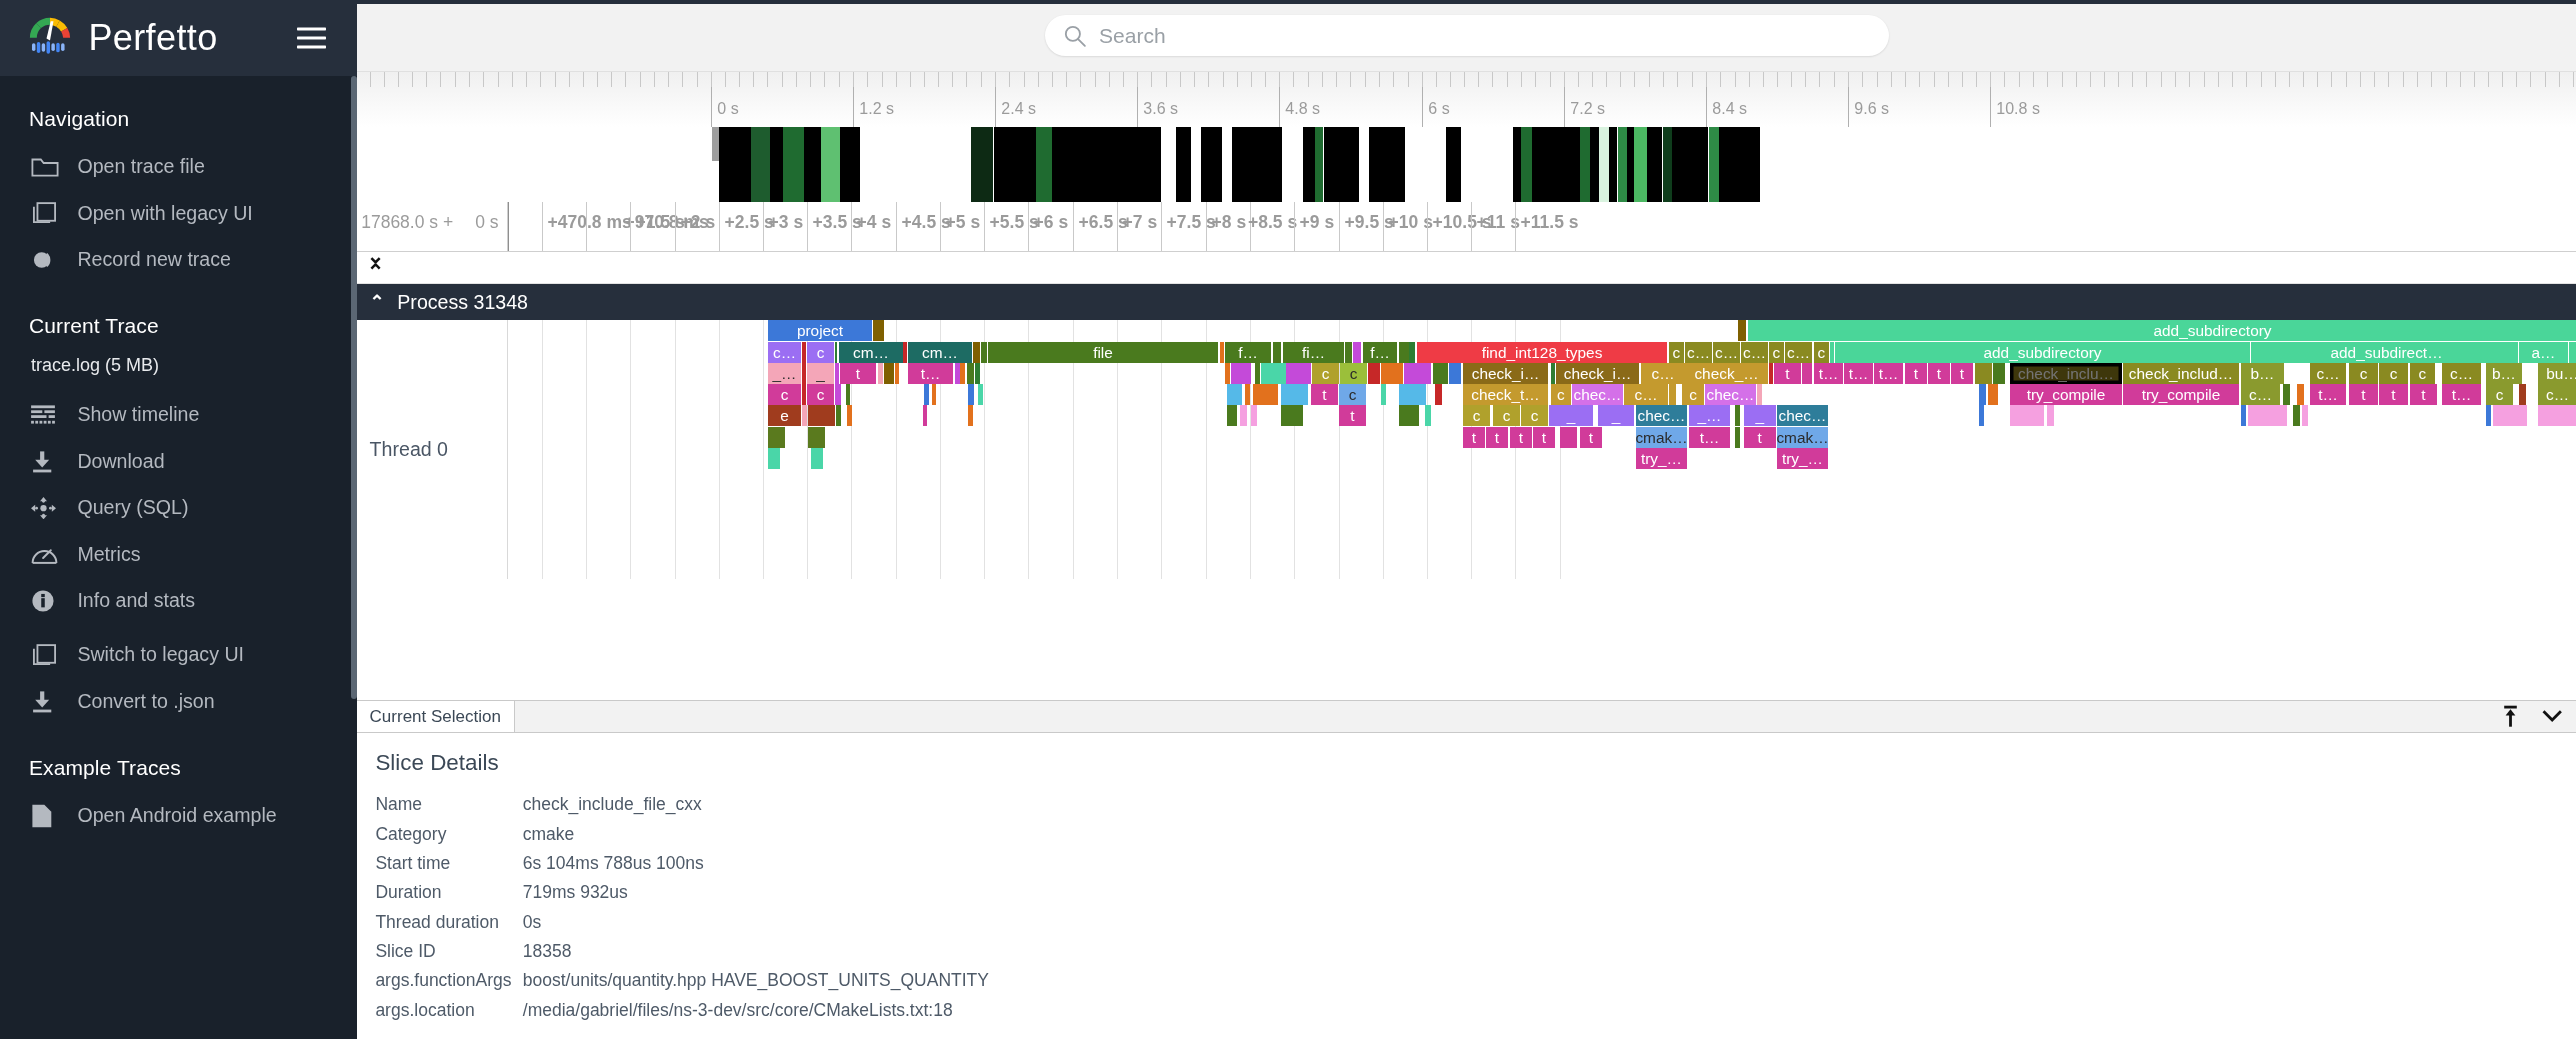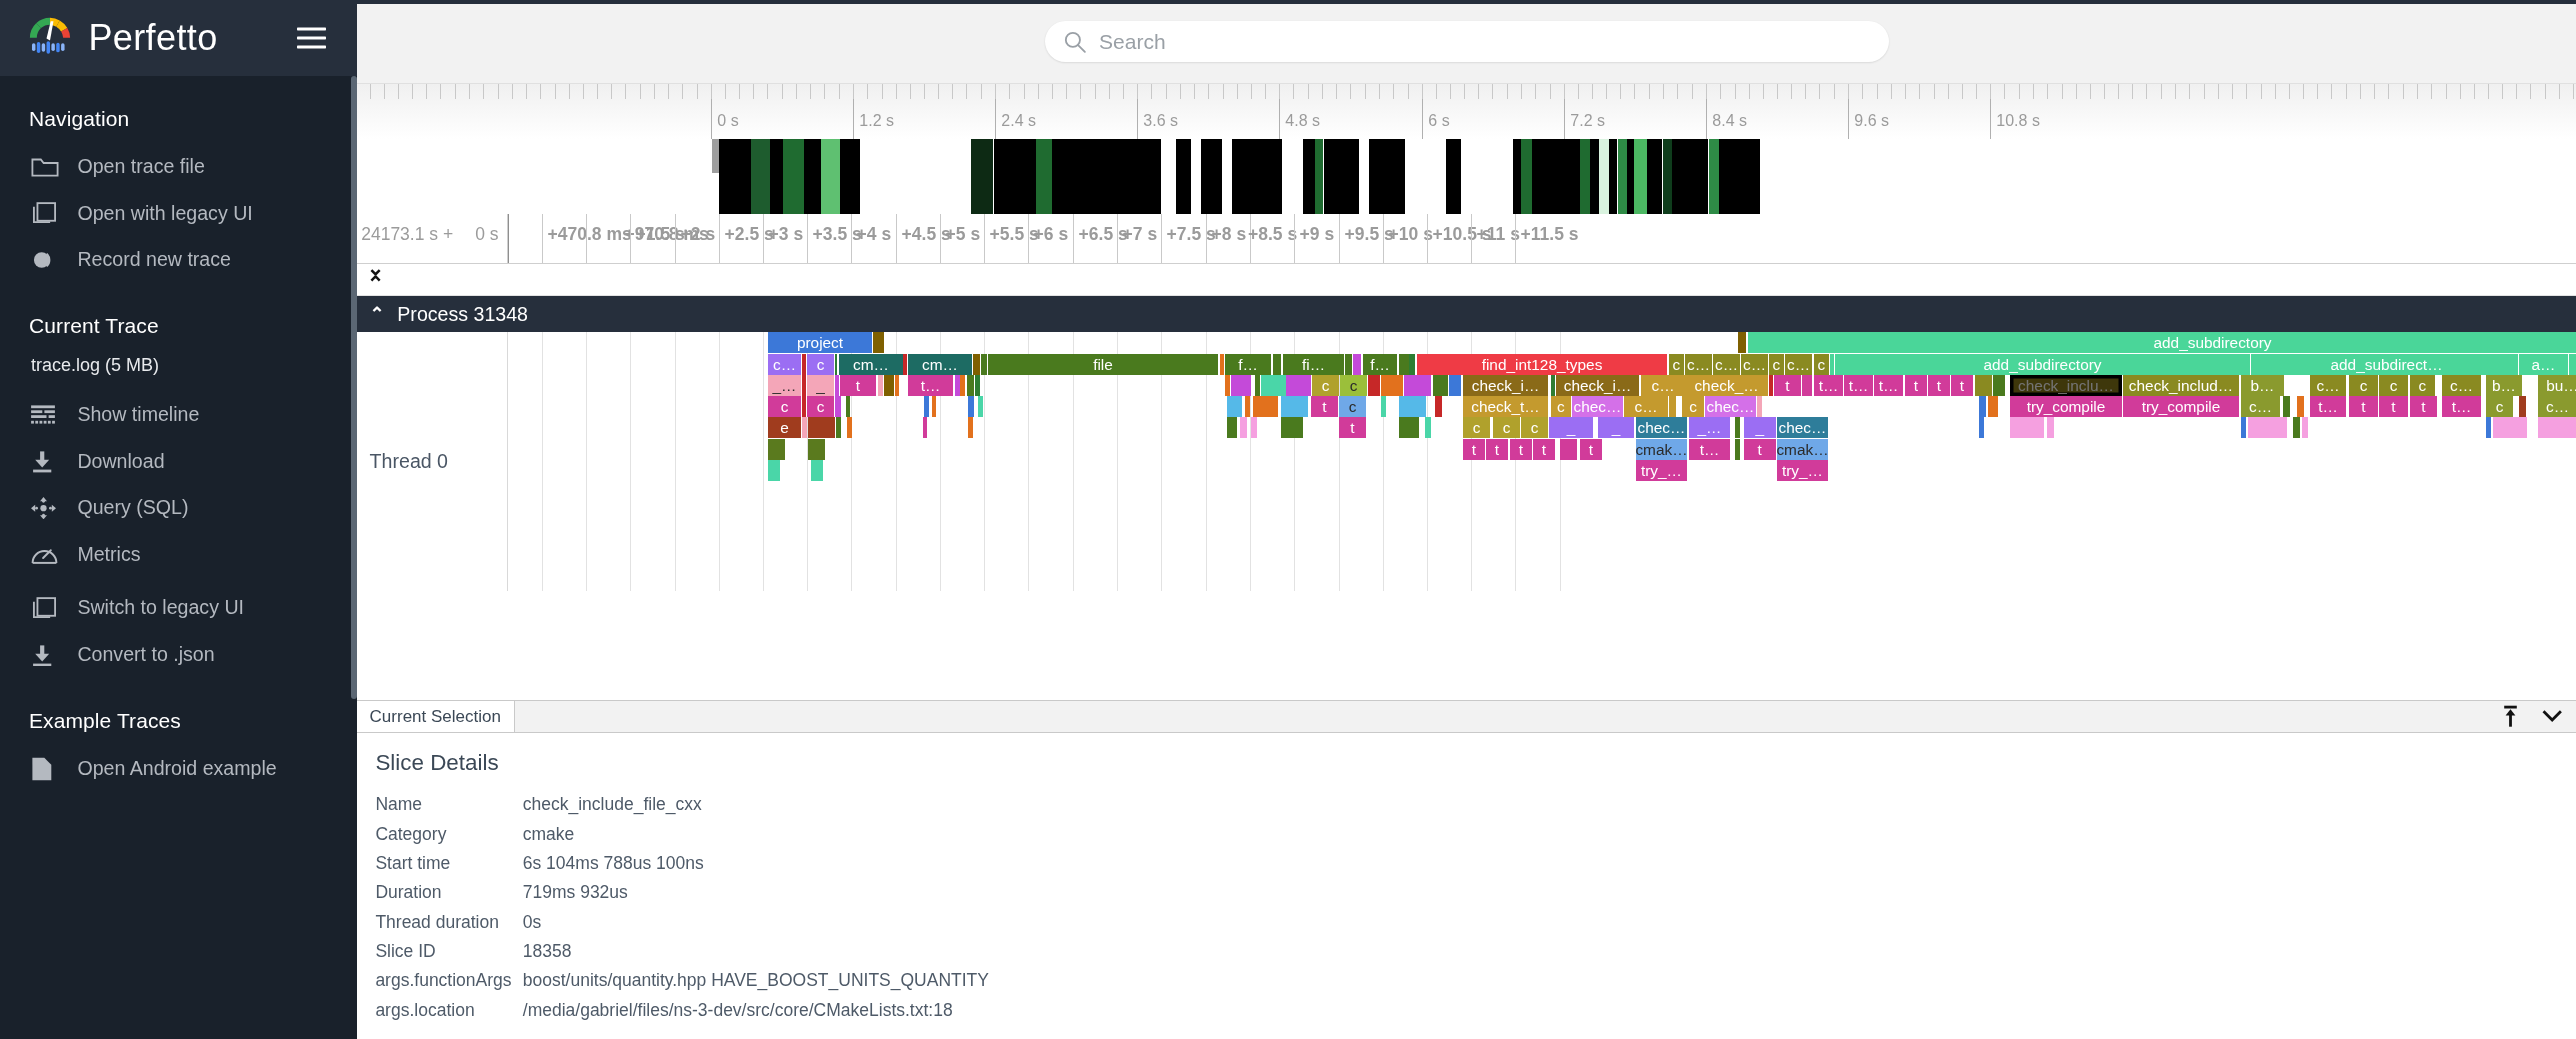--- a/index.html
+++ b/index.html
@@ -60,21 +60,21 @@
   }
   .sb-scrollbar {
     position: absolute; right: 0; top: 76px; width: 6.3px;
     height: 623px; background: #5b6774; border-radius: 3.5px;
   }
 
   
   .main { flex: 1 1 auto; position: relative; height: 1039px; background: #fff; }
 
   .topbar {
-    height: 84px; background: #f2f2f2;
+    height: 72px; background: #f2f2f2;
     display: flex; align-items: center; justify-content: center;
     border-bottom: 0.7px solid #e0e0e0;
     position: relative;
   }
   .topbar::before{
     content:""; position:absolute; top:0; left:0; right:0; height:4.2px; background:#262f3c;
   }
   .searchbox {
     width: 844px; height: 41px; background: #fff;
     border-radius: 21px; display: flex; align-items: center;
@@ -335,20 +335,30 @@
         <span class="sb-ico">
           <svg width="27" height="21" viewBox="0 0 38 30" fill="none" stroke="#b4b9c0" stroke-width="2.8">
             <path d="M2 27a17 17 0 1 1 34 0"></path>
             <path d="M2 27h34" stroke-width="2.8"></path>
             <path d="M28 9L17 20" stroke-linecap="round"></path>
           </svg>
         </span>
         <span>Metrics</span>
       </div>
 
+      <div class="sb-item">
+        <span class="sb-ico">
+          <svg width="24" height="24" viewBox="0 0 34 34">
+            <circle cx="17" cy="17" r="15" fill="#b4b9c0"></circle>
+            <rect x="14.5" y="13" width="5" height="13" fill="#19212b"></rect>
+            <rect x="14.5" y="7" width="5" height="4.5" fill="#19212b"></rect>
+          </svg>
+        </span>
+        <span>Info and stats</span>
+      </div>
     </div>
 
     <div class="sb-section">
 
       <div class="sb-item">
         <span class="sb-ico">
           <svg width="27" height="24" viewBox="0 0 38 34" fill="none" stroke="#b4b9c0" stroke-width="2.6">
             <rect x="9" y="3" width="25" height="25"></rect>
             <path d="M4 8v22h23"></path>
           </svg>
@@ -608,21 +618,21 @@
           <div class="ov-bar" style="left: 1290px; width: 15.4px; height: 76px; background: rgb(0, 0, 0);"></div>
           <div class="ov-bar" style="left: 1306px; width: 9.8px; height: 76px; background: rgb(15, 61, 28);"></div>
           <div class="ov-bar" style="left: 1315px; width: 36px; height: 76px; background: rgb(0, 0, 0);"></div>
           <div class="ov-bar" style="left: 1352px; width: 9.8px; height: 76px; background: rgb(46, 139, 70);"></div>
           <div class="ov-bar" style="left: 1362px; width: 41px; height: 76px; background: rgb(0, 0, 0);"></div>
         </div>
     </div>
 
     <div class="timeaxis">
       <div class="ta-left">
-        <span class="ta-offset">24173.1 s +</span>
+        <span class="ta-offset">17868.0 s +</span>
         <span class="ta-zero">0 s</span>
       </div>
       <div class="ta-right" id="ta-right">
           <div class="ta-tick" style="left: 0px; background: rgb(143, 143, 143);"></div>
           <div class="ta-tick" style="left: 34px;"></div>
           <div class="ta-lab" style="left: 34px;">+470.8 ms</div>
           <div class="ta-tick" style="left: 78px;"></div>
           <div class="ta-lab" style="left: 78px; margin-left: 33px;">+970.8 ms</div>
           <div class="ta-tick" style="left: 122px;"></div>
           <div class="ta-lab" style="left: 122px;">+1.5 s</div>

